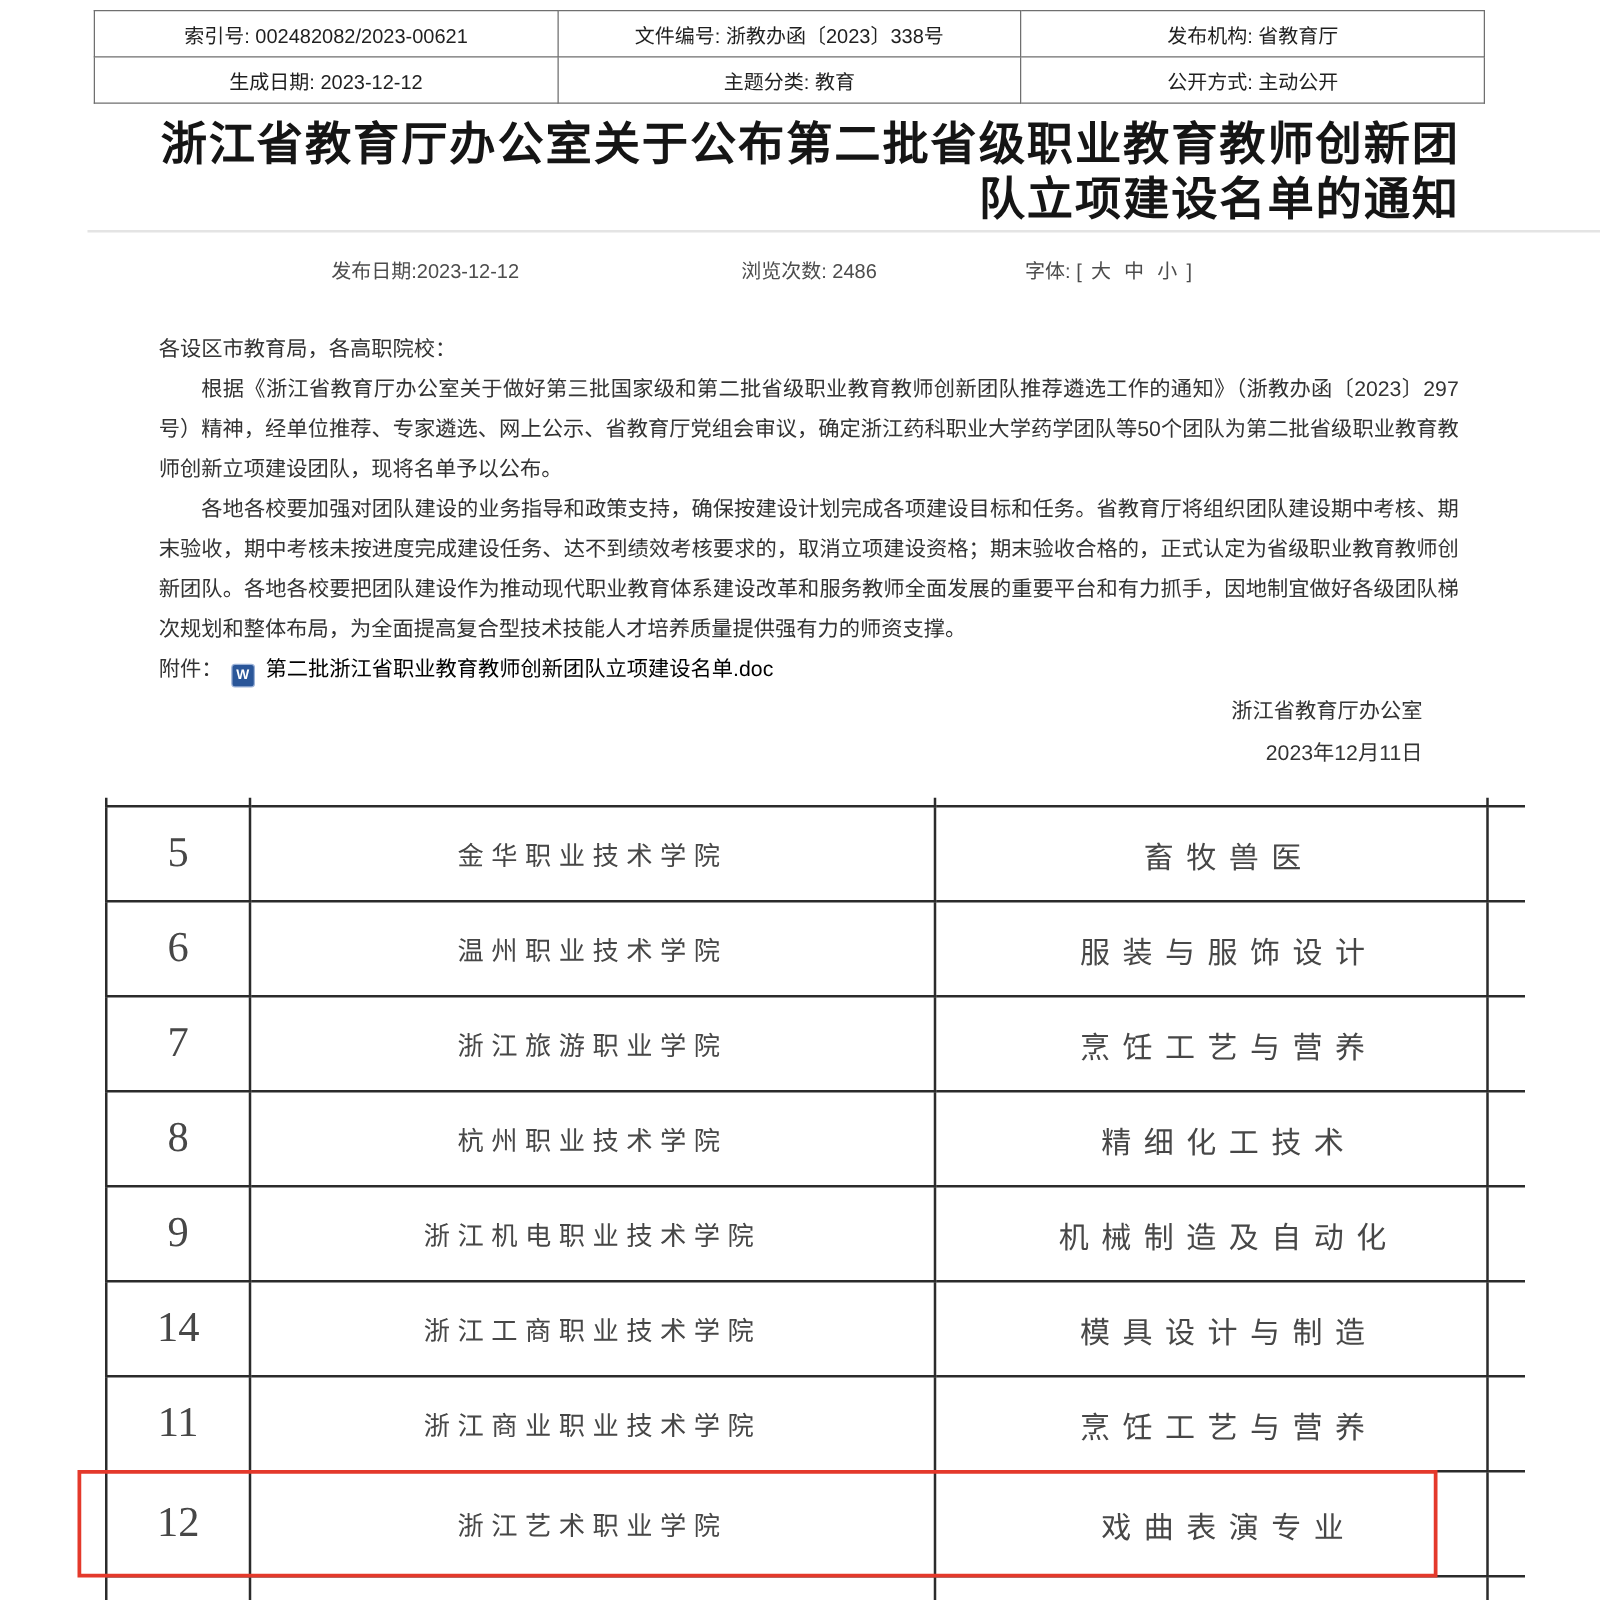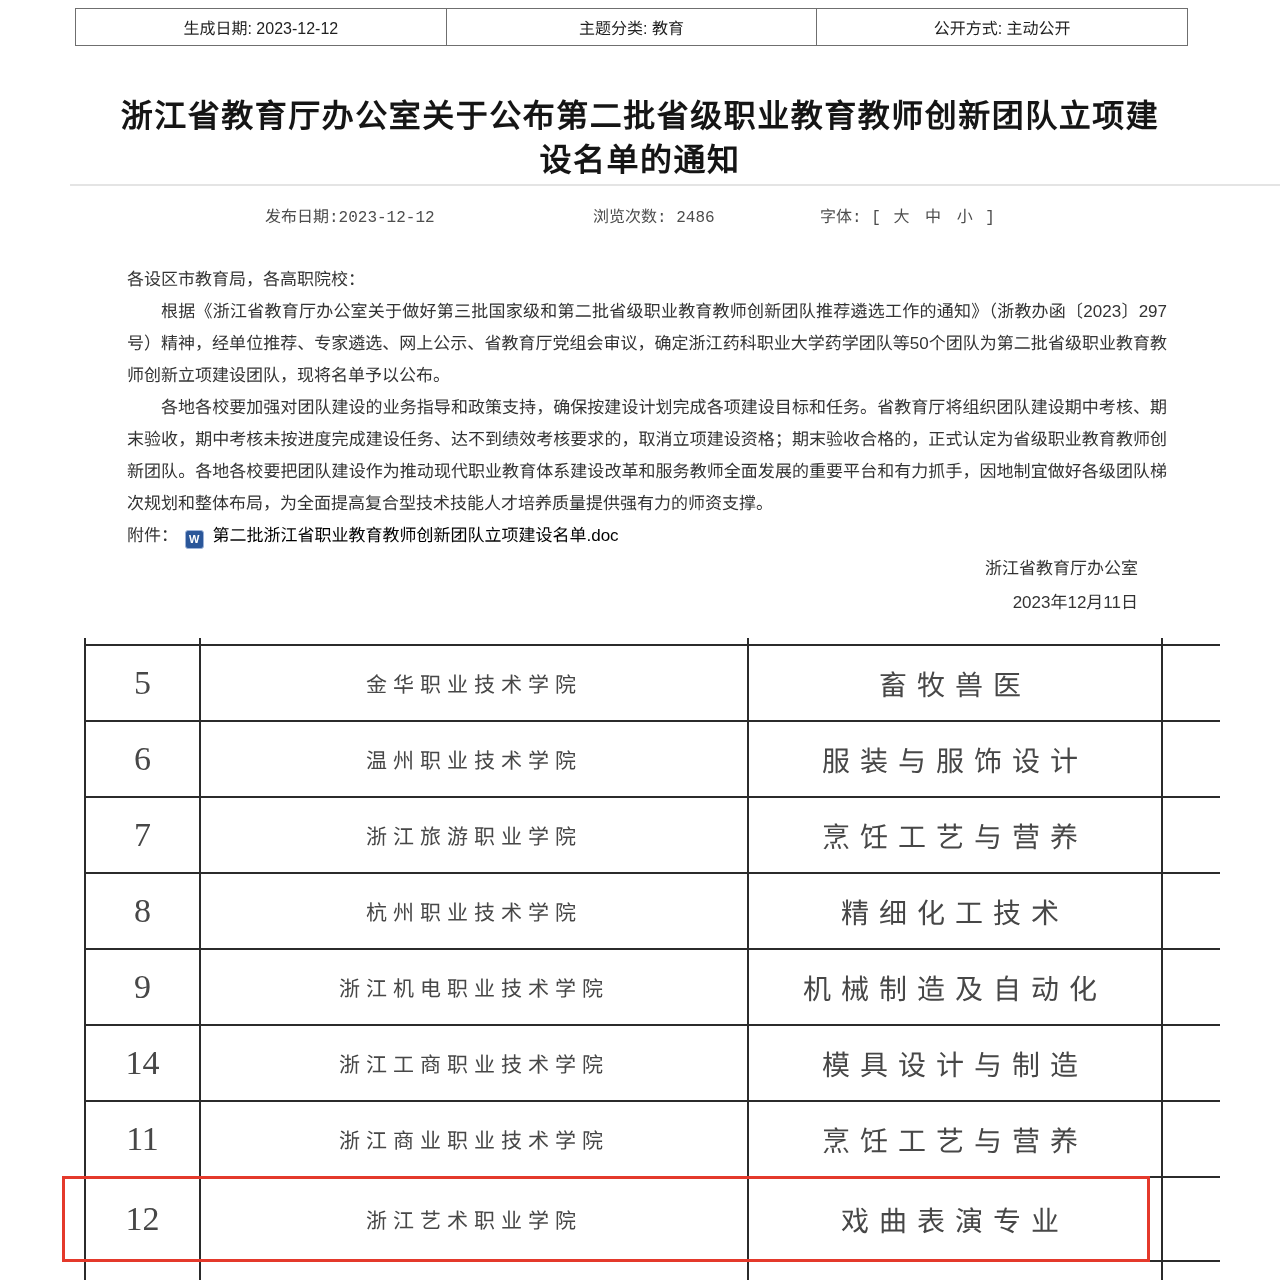--- a/index.html
+++ b/index.html
@@ -6,29 +6,29 @@
   .page{position:relative;width:1280px;height:1280px;background:#fff;overflow:hidden;
         font-family:"Liberation Sans",sans-serif;}
 
   
   .meta{position:absolute;left:75px;top:8px;width:1113px;border-collapse:collapse;
         table-layout:fixed;}
   .meta td{border:1px solid #6f6f6f;height:36px;text-align:center;vertical-align:middle;
         font-size:16px;color:#1f1f1f;padding:0 4px;}
 
   
-  .title{position:absolute;left:112px;top:94px;width:1056px;margin:0;text-align:center;
-        font-size:32px;line-height:44px;font-weight:700;color:#151515;letter-spacing:1.5px;
+  .title{position:absolute;left:112px;top:94px;width:1056px;margin:0;text-align:right;
+        font-size:37px;line-height:44px;font-weight:700;color:#151515;letter-spacing:1.5px;
         font-family:"Liberation Sans",sans-serif;}
 
   
   .divider{position:absolute;left:70px;top:184px;width:1210px;height:2px;background:#e4e4e4;}
 
   
-  .info{position:absolute;left:0;top:203px;width:1280px;height:24px;font-size:16px;color:#4d4d4d;font-family:Liberation Mono, monospace;}
+  .info{position:absolute;left:0;top:203px;width:1280px;height:24px;font-size:16px;color:#4d4d4d;}
   .info .i-date{position:absolute;left:265px;}
   .info .i-views{position:absolute;left:593px;}
   .info .i-font{position:absolute;left:820px;}
   .fbtn{cursor:pointer;margin:0 3px;}
 
   
   .doc-body{position:absolute;left:127px;top:264px;width:1040px;font-size:17px;
         line-height:32px;color:#333;text-align:justify;}
   .doc-body p{margin:0;}
   .doc-body p.ind{text-indent:2em;}
@@ -45,34 +45,39 @@
   
   .scanwrap{position:absolute;left:84px;top:638px;width:1136px;height:642px;overflow:hidden;}
   .scan{border-collapse:collapse;table-layout:fixed;width:1196px;
         font-family:"Liberation Serif",serif;color:#474747;filter:blur(0.3px);}
   .scan td{border:2px solid #2b2b2b;text-align:center;vertical-align:middle;padding:0;}
   .scan tr.sliver td{height:6px;border-top:none;}
   .scan tr.r{height:76px;}
   .scan tr.r12{height:84px;}
   .scan td.c1{width:113px;font-size:34px;}
   .scan td.c2{width:546px;font-size:21px;letter-spacing:6px;}
-  .scan td.c3{width:412px;font-size:28px;letter-spacing:10px;}
+  .scan td.c3{width:412px;font-size:24px;letter-spacing:10px;padding-left:28px;}
   .scan td.c4{width:125px;border-right:none;}
 
   
   .redbox{position:absolute;left:62px;top:1176px;width:1082px;height:80px;
         border:3px solid #e4392b;pointer-events:none;background:transparent;}
 </style>
 </head>
 <body>
 
 <div class="page">
 
   <table class="meta">
     <tbody>
+        <tr>
+      <td>索引号: 002482082/2023-00621</td>
+      <td>文件编号: 浙教办函〔2023〕338号</td>
+      <td>发布机构: 省教育厅</td>
+    </tr>
     <tr>
       <td>生成日期: 2023-12-12</td>
       <td>主题分类: 教育</td>
       <td>公开方式: 主动公开</td>
     </tr>
   </tbody>
     </table>
 
   <h1 class="title">浙江省教育厅办公室关于公布第二批省级职业教育教师创新团队立项建设名单的通知</h1>
 

